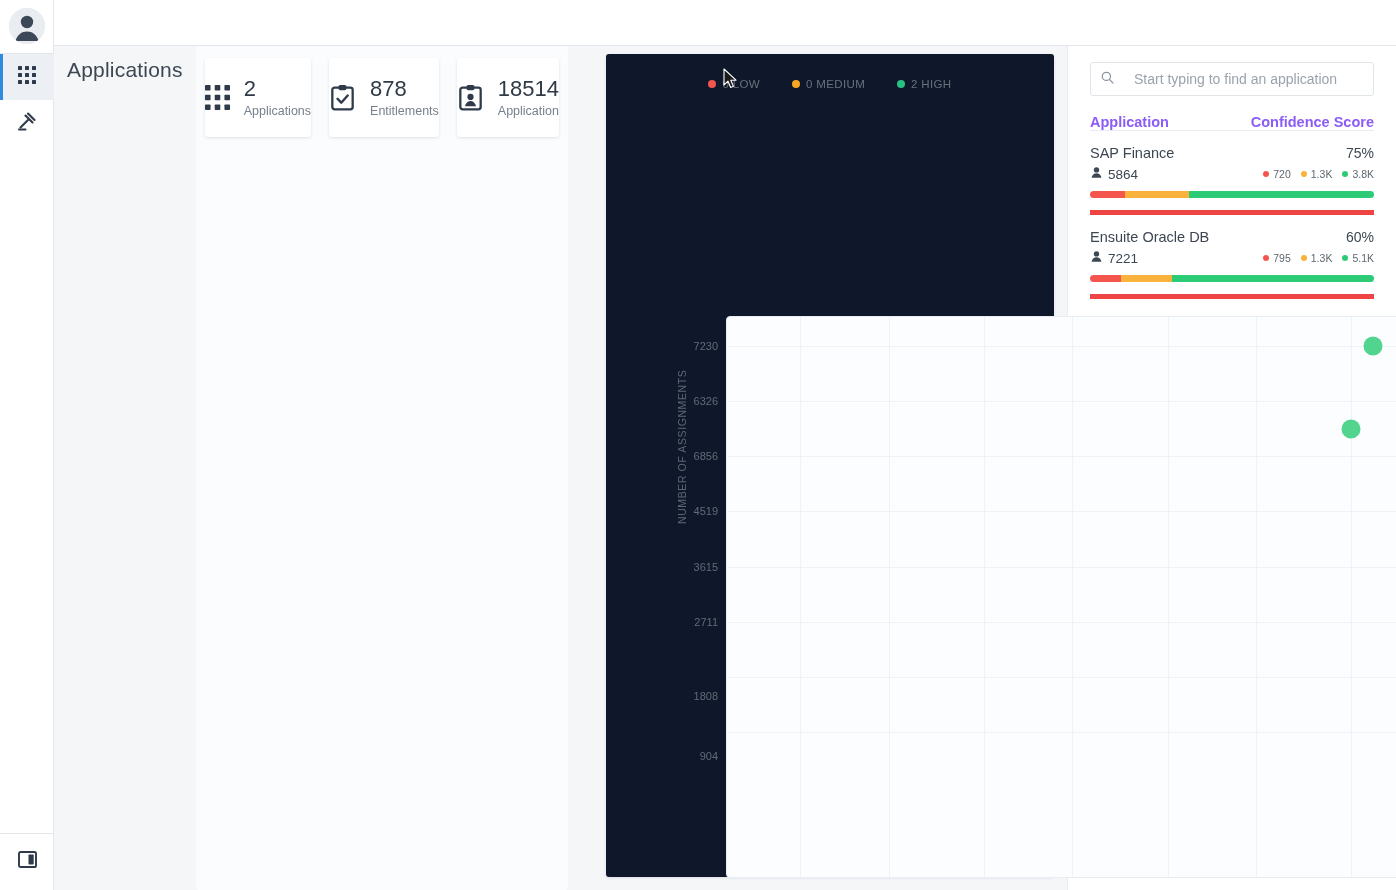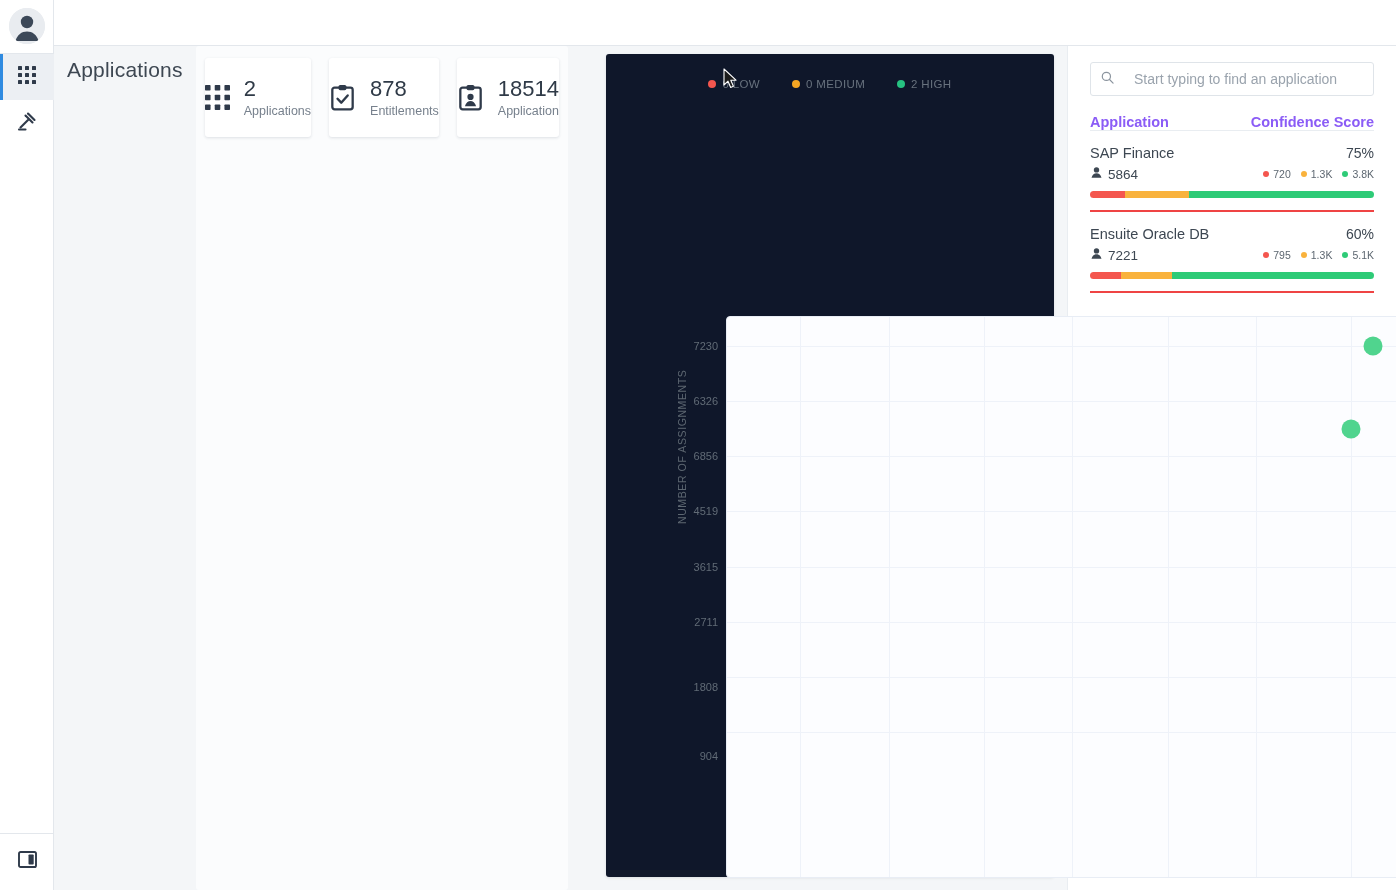--- a/index.html
+++ b/index.html
@@ -132,21 +132,21 @@
   }
   .search input {
     border: 0; outline: 0; flex: 1; font-size: 14px; color: #4b5560;
     font-family: "Liberation Sans", sans-serif; background: transparent;
   }
   .search input::placeholder { color: #9aa3ad; }
   .tbl-head {
     display: flex; justify-content: space-between; align-items: baseline;
     margin-top: 18px; font-size: 14.5px; font-weight: bold; color: #8b5cf6;
   }
-  .app-row { border-bottom: 2px solid #ef4444; padding: 14px 0 12px 0; }
+  .app-row { border-bottom: 5px solid #ef4444; padding: 14px 0 12px 0; }
   .app-row:first-of-type { border-top: 1px solid #e9edf1; }
   .app-row-top { display: flex; justify-content: space-between; align-items: baseline; }
   .app-name { font-size: 14.5px; color: #3d4752; }
   .app-score { font-size: 14px; color: #3d4752; }
   .app-row-mid {
     display: flex; justify-content: space-between; align-items: center;
     margin-top: 5px;
   }
   .app-users { display: flex; align-items: center; gap: 5px; font-size: 13.5px; color: #3d4752; }
   .mini-legend { display: flex; gap: 10px; font-size: 10.5px; color: #5d6771; }
@@ -316,21 +316,21 @@
                 <div class="ytick" style="top: 83.9335px;">6326</div>
                 <div class="gridline-h" style="top: 139.095px;"></div>
                 <div class="ytick" style="top: 139.095px;">6856</div>
                 <div class="gridline-h" style="top: 194.318px;"></div>
                 <div class="ytick" style="top: 194.318px;">4519</div>
                 <div class="gridline-h" style="top: 249.54px;"></div>
                 <div class="ytick" style="top: 249.54px;">3615</div>
                 <div class="gridline-h" style="top: 304.763px;"></div>
                 <div class="ytick" style="top: 304.763px;">2711</div>
                 <div class="gridline-h" style="top: 359.924px;"></div>
-                <div class="ytick" style="top: 370px;">1808</div>
+                <div class="ytick" style="top: 379px;">1808</div>
                 <div class="gridline-h" style="top: 415.147px;"></div>
                 <div class="ytick" style="top: 439px;">904</div>
                 <div class="gridline-v" style="left: 73.4167px;"></div>
                 <div class="gridline-v" style="left: 161.517px;"></div>
                 <div class="gridline-v" style="left: 256.958px;"></div>
                 <div class="gridline-v" style="left: 345.058px;"></div>
                 <div class="gridline-v" style="left: 440.5px;"></div>
                 <div class="gridline-v" style="left: 528.6px;"></div>
                 <div class="gridline-v" style="left: 624.042px;"></div>
                 <div class="gridline-v" style="left: 712.142px;"></div>

